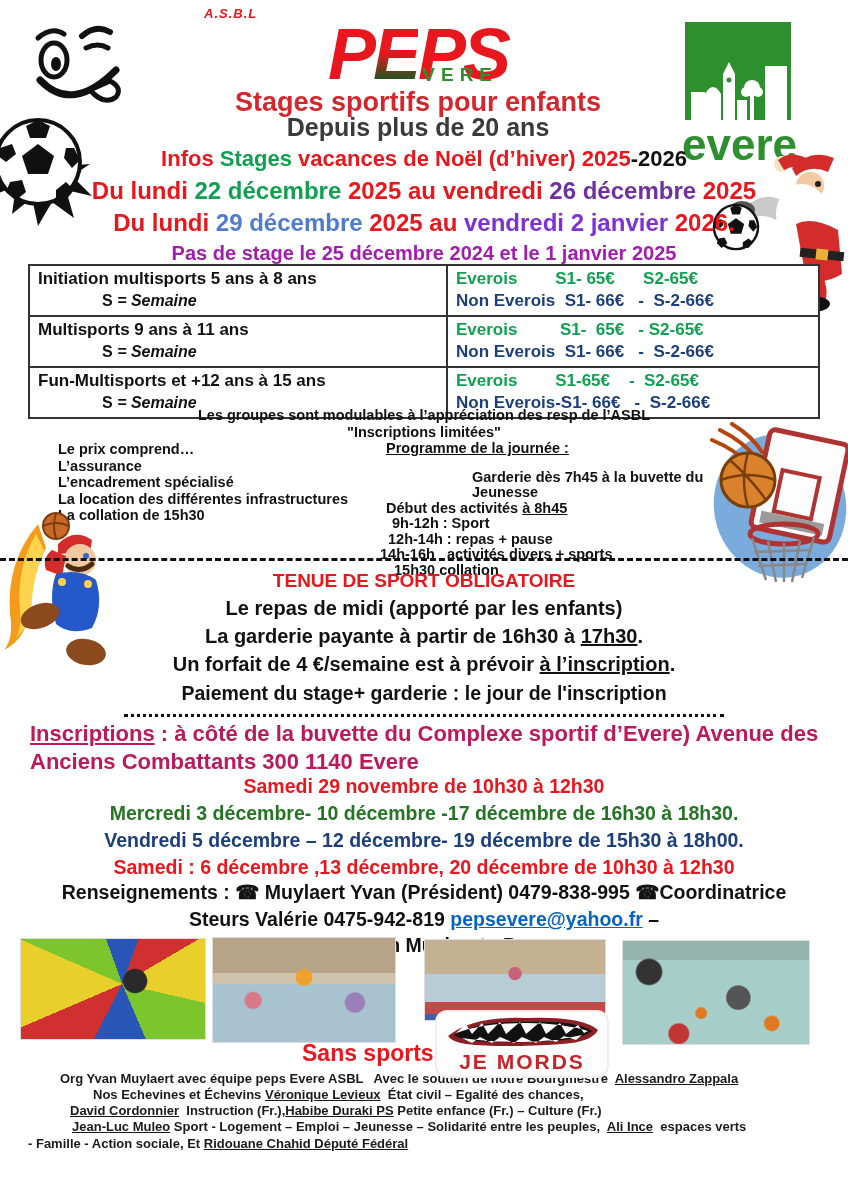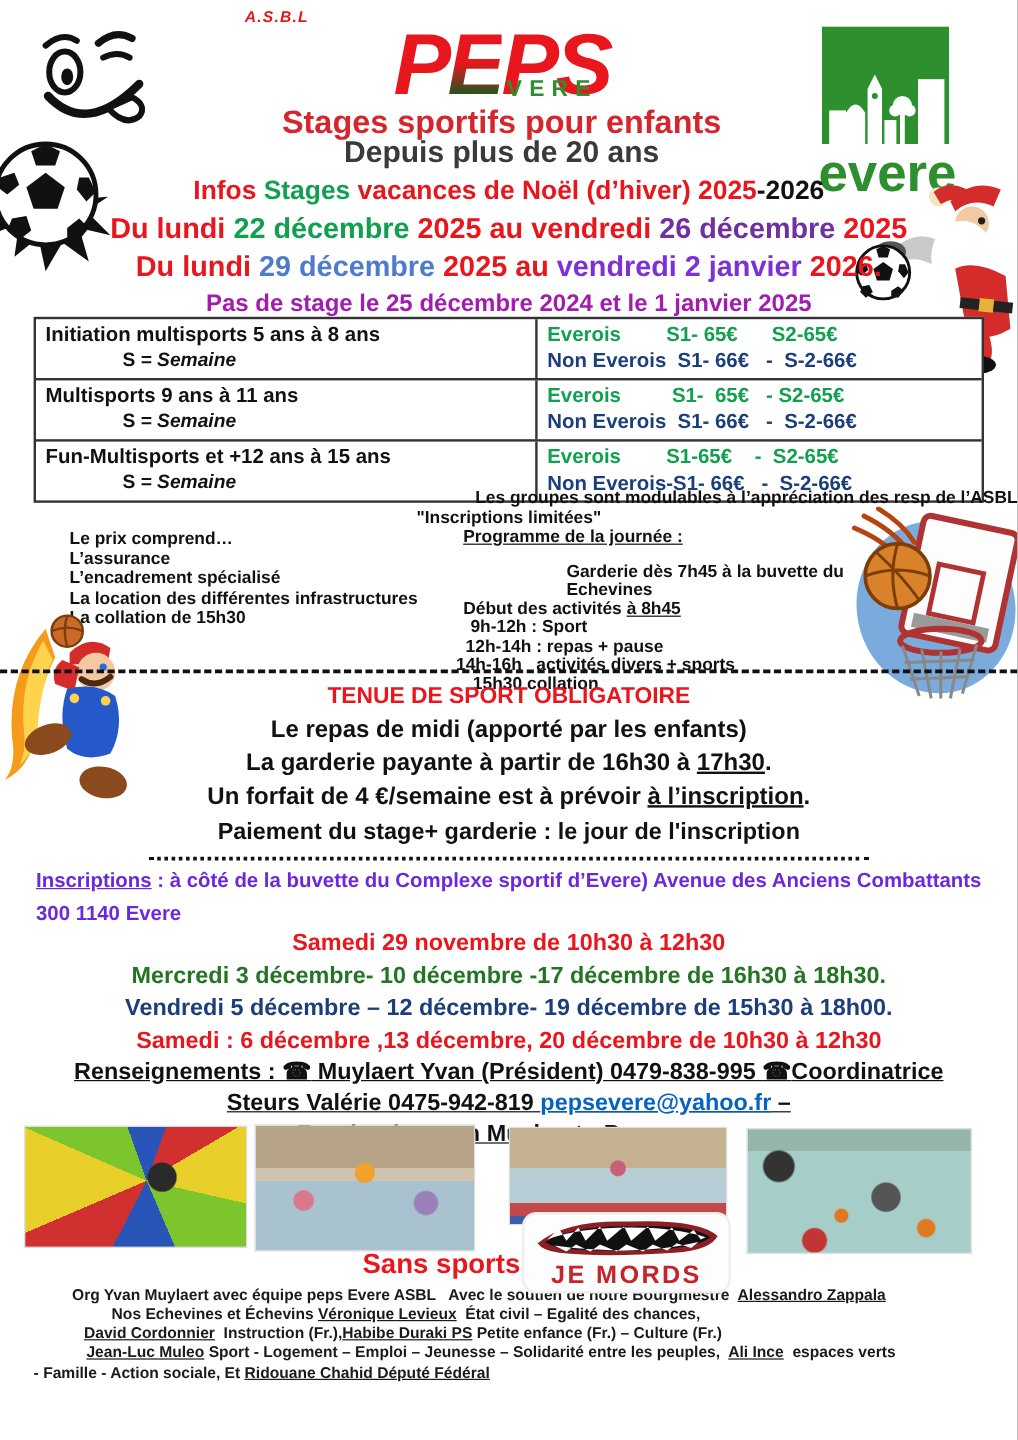--- a/index.html
+++ b/index.html
@@ -58,21 +58,21 @@
   .ptable { left:28px; top:264px; width:792px; border:2px solid #333; background:#fff; }
   .prow { display:flex; border-top:2px solid #333; }
   .prow:first-child { border-top:none; }
   .cell-l { width:418px; border-right:2px solid #333; padding:2px 6px 3px 8px; }
   .cell-r { flex:1; padding:2px 4px 3px 8px; }
   .activity { font-size:17px; line-height:22px; }
   .sub { font-size:16px; line-height:21px; margin-left:64px; }
   .ev  { font-size:17px; line-height:22px; color:#10a050; white-space:pre-wrap; }
   .nev { font-size:17px; line-height:22px; color:#1c3f7c; white-space:pre-wrap; }
 
-  .note1 { top:407px; font-size:14.5px;text-align:right; }
+  .note1 { top:407px; font-size:14.5px; }
   .note2 { top:424px; font-size:14.5px; }
 
   
   .price-block { left:58px; top:441px; width:320px; font-size:14.5px; line-height:16.5px; }
   .prog-block  { left:386px; top:441px; width:330px; font-size:14.5px; line-height:15.5px; }
   .prog-h { text-decoration:underline; }
   .prog-item { white-space:pre-wrap; }
   .pi0 { margin-top:13px; margin-left:86px; }
   .pi1 { margin-left:0px; }
   .pi2 { margin-left:6px; }
@@ -86,27 +86,27 @@
 
   
   .rules-title { top:570px; font-size:19px; color:#e8161d; font-weight:800; }
   .r1 { top:597px; font-size:20px; }
   .r2 { top:625px; font-size:20px; }
   .r3 { top:653px; font-size:20px; }
   .r4 { top:682px; font-size:19.5px; }
   .dots { left:124px; top:714px; width:600px; border-top:3px dotted #111; }
 
   
-  .inscr { left:30px; top:720px; width:792px; font-size:17px; line-height:28px; color:#6d28d9; font-weight:800; }
+  .inscr { left:30px; top:720px; width:792px; font-size:22px; line-height:28px; color:#be185d; font-weight:800; }
   .dline { font-size:19.5px; font-weight:800; }
   .d0 { top:775px; }
   .d1 { top:802px; }
   .d2 { top:829px; }
   .d3 { top:856px; }
-  .contact { font-size:19.5px; font-weight:800; color:#111;text-decoration:underline; }
+  .contact { font-size:19.5px; font-weight:800; color:#111; }
   .k1 { top:881px; }
   .k2 { top:908px; }
   .k3 { top:934px; }
   .email-link { color:#0563c1; text-decoration:underline; font-weight:800; }
 
   
   .photo { border:1px solid #ddd; }
   .photo1 { left:20px;  top:938px; width:186px; height:102px;
     background:
       radial-gradient(circle at 62% 42%, #2a2a2a 0 9%, transparent 10%),
@@ -275,21 +275,21 @@
   <div class="abs price-block">
     <div>Le prix comprend…</div>
     <div>L’assurance</div>
     <div>L’encadrement spécialisé</div>
     <div>La location des différentes infrastructures</div>
     <div>La collation de 15h30</div>
   </div>
 
   <div class="abs prog-block">
     <div class="prog-h">Programme de la journée :</div>
-    <div class="prog-item pi0"><span>Garderie dès 7h45 à la buvette du Echevines</span><span class="u"></span></div>
+    <div class="prog-item pi0"><span>Garderie dès 7h45 à la buvette du Jeunesse</span><span class="u"></span></div>
     <div class="prog-item pi1"><span>Début des activités </span><span class="u">à 8h45</span></div>
     <div class="prog-item pi2"><span>9h-12h : Sport</span><span class="u"></span></div>
     <div class="prog-item pi3"><span>12h-14h : repas + pause</span><span class="u"></span></div>
     <div class="prog-item pi4"><span>14h-16h   activités divers + sports</span><span class="u"></span></div>
     <div class="prog-item pi5"><span>15h30 collation</span><span class="u"></span></div>
   </div>
 
   <div class="abs hoop">
     <svg viewBox="0 0 156 162" width="156" height="162">
       <ellipse cx="88" cy="84" rx="66" ry="72" fill="#7aabdc" transform="rotate(-12 88 84)"></ellipse>

